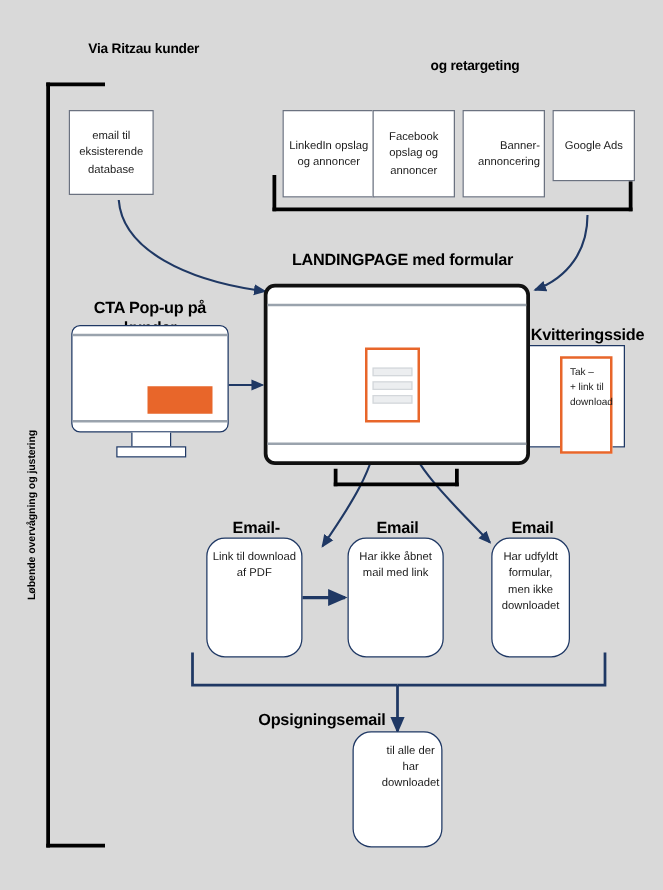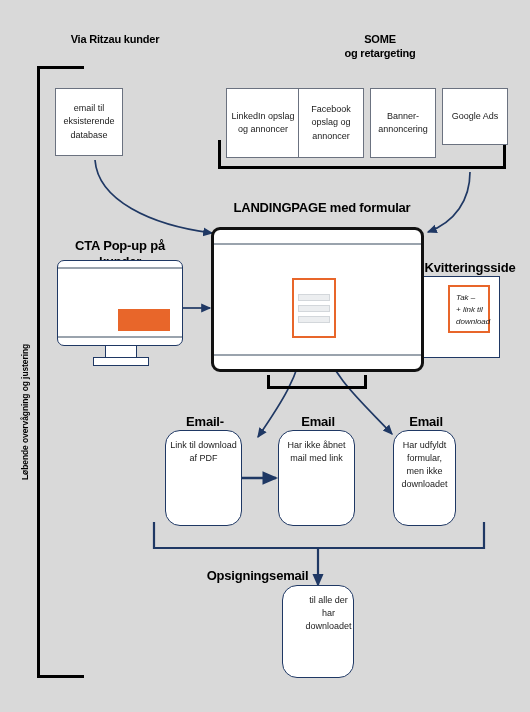--- a/index.html
+++ b/index.html
@@ -129,39 +129,38 @@
     <path d="M318,548 L318,585" fill="none" stroke="#1f3864" stroke-width="2.2" marker-end="url(#arrN)"></path>
   </svg>
 
   <div class="bk" style="left:37px;top:66px;width:3px;height:612px;"></div>
   <div class="bk" style="left:37px;top:66px;width:47px;height:3px;"></div>
   <div class="bk" style="left:37px;top:675px;width:47px;height:3px;"></div>
 
   <div class="abs vlabel" style="left:20px;top:480px;">Løbende overvågning og justering</div>
 
   <div class="abs heading" style="left:42px;top:33px;width:146px;">Via Ritzau kunder</div>
-  <div class="abs heading" style="left:310px;top:33px;width:140px;">SOME</div>
   <div class="abs heading" style="left:310px;top:47px;width:140px;">og retargeting</div>
 
   <div class="abs wbox" style="left:55px;top:88px;width:68px;height:68px;">email til eksisterende database</div>
 
   <div class="bk" style="left:218px;top:166px;width:288px;height:3px;"></div>
   <div class="bk" style="left:218px;top:140px;width:3px;height:29px;"></div>
   <div class="bk" style="left:503px;top:140px;width:3px;height:29px;"></div>
 
   <div class="abs wbox" style="left:226px;top:88px;width:74px;height:70px;">LinkedIn opslag og annoncer</div>
   <div class="abs wbox" style="left:298px;top:88px;width:66px;height:70px;">Facebook opslag og annoncer</div>
-  <div class="abs wbox" style="left:370px;top:88px;width:66px;height:70px;">Banner-annoncering</div>
+  <div class="abs wbox" style="left:370px;top:88px;width:66px;height:70px;text-align:right;">Banner-annoncering</div>
   <div class="abs wbox" style="left:442px;top:88px;width:66px;height:57px;">Google Ads</div>
 
   <div class="abs heading sm" style="left:222px;top:200px;width:200px;">LANDINGPAGE med formular</div>
 
   <div class="abs heading sm" style="left:420px;top:260px;width:100px;">Kvitteringsside</div>
   <div class="abs" style="left:421px;top:276px;width:79px;height:82px;background:#fff;border:1.4px solid #1f3864;"></div>
-  <div class="abs takcard" style="left:448px;top:285px;width:42px;height:48px;font-style:italic;">Tak –
+  <div class="abs takcard" style="left:448px;top:285px;width:42px;height:78px;">Tak –
 + link til
 download</div>
 
   <div class="abs monitor-lp" style="left:211px;top:227px;width:213px;height:145px;">
     <div class="lp-topbar"></div>
     <div class="lp-botbar"></div>
   </div>
 
   <div class="bk" style="left:267px;top:375px;width:3px;height:14px;"></div>
   <div class="bk" style="left:364px;top:375px;width:3px;height:14px;"></div>

